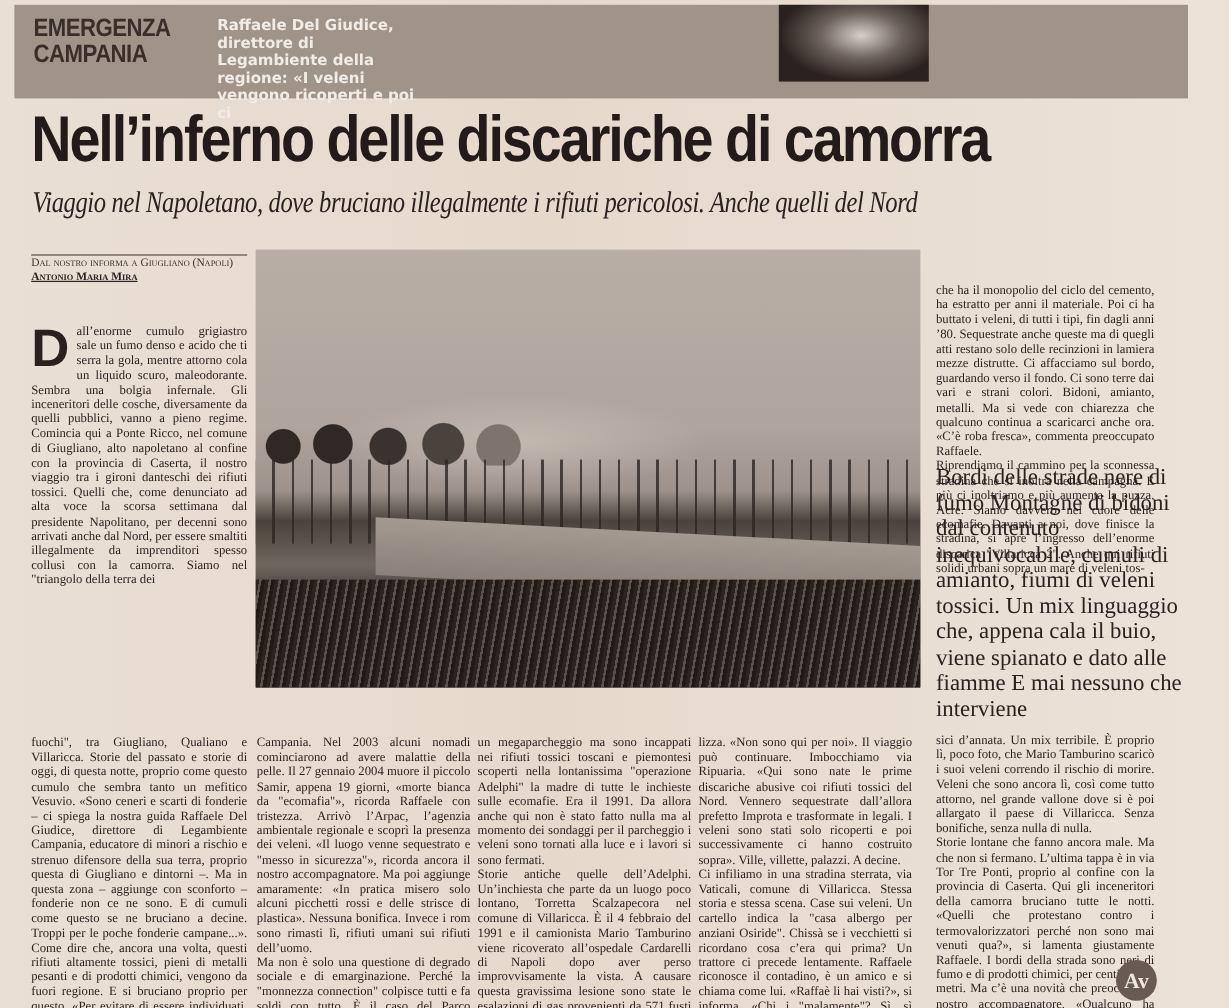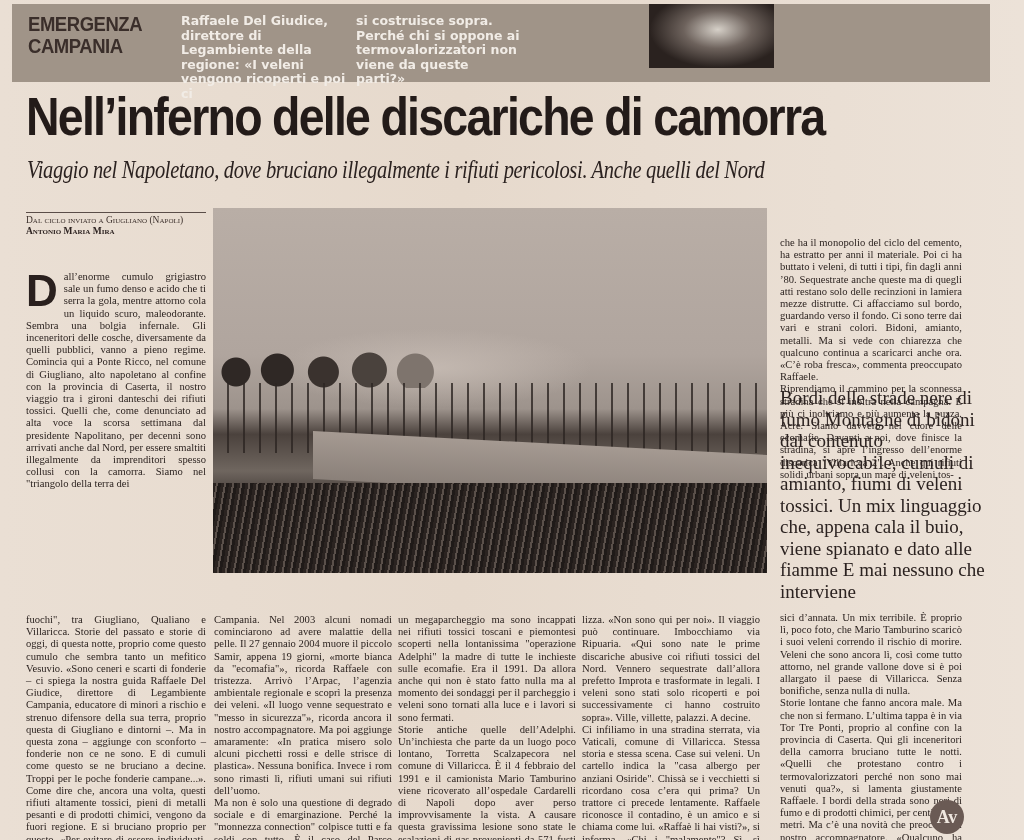--- a/index.html
+++ b/index.html
@@ -20,21 +20,21 @@
   .banner-q2 { left:344px; }
   .banner-photo { position:absolute; left:637px; top:0; width:125px; height:64px; background:radial-gradient(ellipse at 55% 40%,#d6d0c8 0%,#6d625c 35%,#2a221f 70%); }
 
   
   .headline { position:absolute; left:26px; top:86px; font-family:"Liberation Sans","DejaVu Sans",sans-serif; font-weight:bold; font-size:54px; line-height:60px; color:#231b19; letter-spacing:-2px; white-space:nowrap; transform:scaleX(0.86); transform-origin:left top; }
   .subhead { position:absolute; left:27px; top:153px; font-family:"Liberation Serif","DejaVu Serif",serif; font-style:italic; font-size:25px; line-height:34px; color:#2b2220; white-space:nowrap; transform:scaleX(0.82); transform-origin:left top; letter-spacing:-0.4px; }
 
   
   .byline { position:absolute; left:26px; top:212px; width:180px; border-top:1px solid #5a4d48; padding-top:2px; font-size:9.5px; line-height:11px; }
   .byline-dateline { font-variant:small-caps; color:#3c302c; }
-  .byline-author { font-variant:small-caps; font-weight:bold; color:#2c2220; }
+  .byline-author { font-variant:small-caps; font-weight:bold; color:#2c2220;text-decoration:underline; }
 
   
   .col { position:absolute; font-size:10.6px; line-height:12.2px; color:#2c2320; text-align:justify; hyphens:auto;margin-top:32px; }
   .col p { margin:0; text-indent:0; }
   .dropcap { float:left; font-family:"Liberation Sans","DejaVu Sans",sans-serif; font-weight:bold; font-size:44px; line-height:36px; margin:2px 6px 0 0; color:#2a201e; }
 
   .pull { position:absolute; font-size:21px; line-height:23.5px; color:#2b2220; }
 
   
   .photo { position:absolute; left:213px; top:208px; width:554px; height:365px; overflow:hidden;
@@ -51,29 +51,28 @@
 <body>
 
 <div class="page">
 
   <div class="banner">
     <div class="banner-rubric">
       <div>EMERGENZA</div>
       <div>CAMPANIA</div>
     </div>
     <div class="banner-quote banner-q1">Raffaele Del Giudice, direttore di Legambiente della regione: «I veleni vengono ricoperti e poi ci</div>
-    <div class="banner-quote banner-q2">si costruisce sopra. Perché chi si oppone ai termovalorizzatori non viene da queste parti?»</div>
     <div class="banner-photo"></div>
   </div>
 
   <div class="headline">Nell’inferno delle discariche di camorra</div>
   <div class="subhead">Viaggio nel Napoletano, dove bruciano illegalmente i rifiuti pericolosi. Anche quelli del Nord</div>
 
   <div class="byline">
-    <div class="byline-dateline">Dal ciclo inviato a Giugliano (Napoli)</div>
+    <div class="byline-dateline">Dal nostro informa a Giugliano (Napoli)</div>
     <div class="byline-author">Antonio Maria Mira</div>
   </div>
 
   <div class="col" style="left:26px; top:239px; width:180px;">
     <p><span class="dropcap">D</span><span>all’enorme cumulo grigiastro sale un fumo denso e acido che ti serra la gola, mentre attorno cola un liquido scuro, maleodorante. Sembra una bolgia infernale. Gli inceneritori delle cosche, diversamente da quelli pubblici, vanno a pieno regime. Comincia qui a Ponte Ricco, nel comune di Giugliano, alto napoletano al confine con la provincia di Caserta, il nostro viaggio tra i gironi danteschi dei rifiuti tossici. Quelli che, come denunciato ad alta voce la scorsa settimana dal presidente Napolitano, per decenni sono arrivati anche dal Nord, per essere smaltiti illegalmente da imprenditori spesso collusi con la camorra. Siamo nel "triangolo della terra dei</span></p>
   </div>
 
 
   <div class="col" style="left:26px; top:582px; width:180px;">
     <p>fuochi", tra Giugliano, Qualiano e Villaricca. Storie del passato e storie di oggi, di questa notte, proprio come questo cumulo che sembra tanto un mefitico Vesuvio. «Sono ceneri e scarti di fonderie – ci spiega la nostra guida Raffaele Del Giudice, direttore di Legambiente Campania, educatore di minori a rischio e strenuo difensore della sua terra, proprio questa di Giugliano e dintorni –. Ma in questa zona – aggiunge con sconforto – fonderie non ce ne sono. E di cumuli come questo se ne bruciano a decine. Troppi per le poche fonderie campane...». Come dire che, ancora una volta, questi rifiuti altamente tossici, pieni di metalli pesanti e di prodotti chimici, vengono da fuori regione. E si bruciano proprio per questo. «Per evitare di essere individuati. I rifiuti chimici, soprattutto le ceneri delle fonderie, hanno una sorta di "marchio di fabbrica". Dalla loro analisi si potrebbe risalire facilmente all’impianto. Così li si brucia e diventano anonimi». Tecnica rozza ma raffinata.</p>

